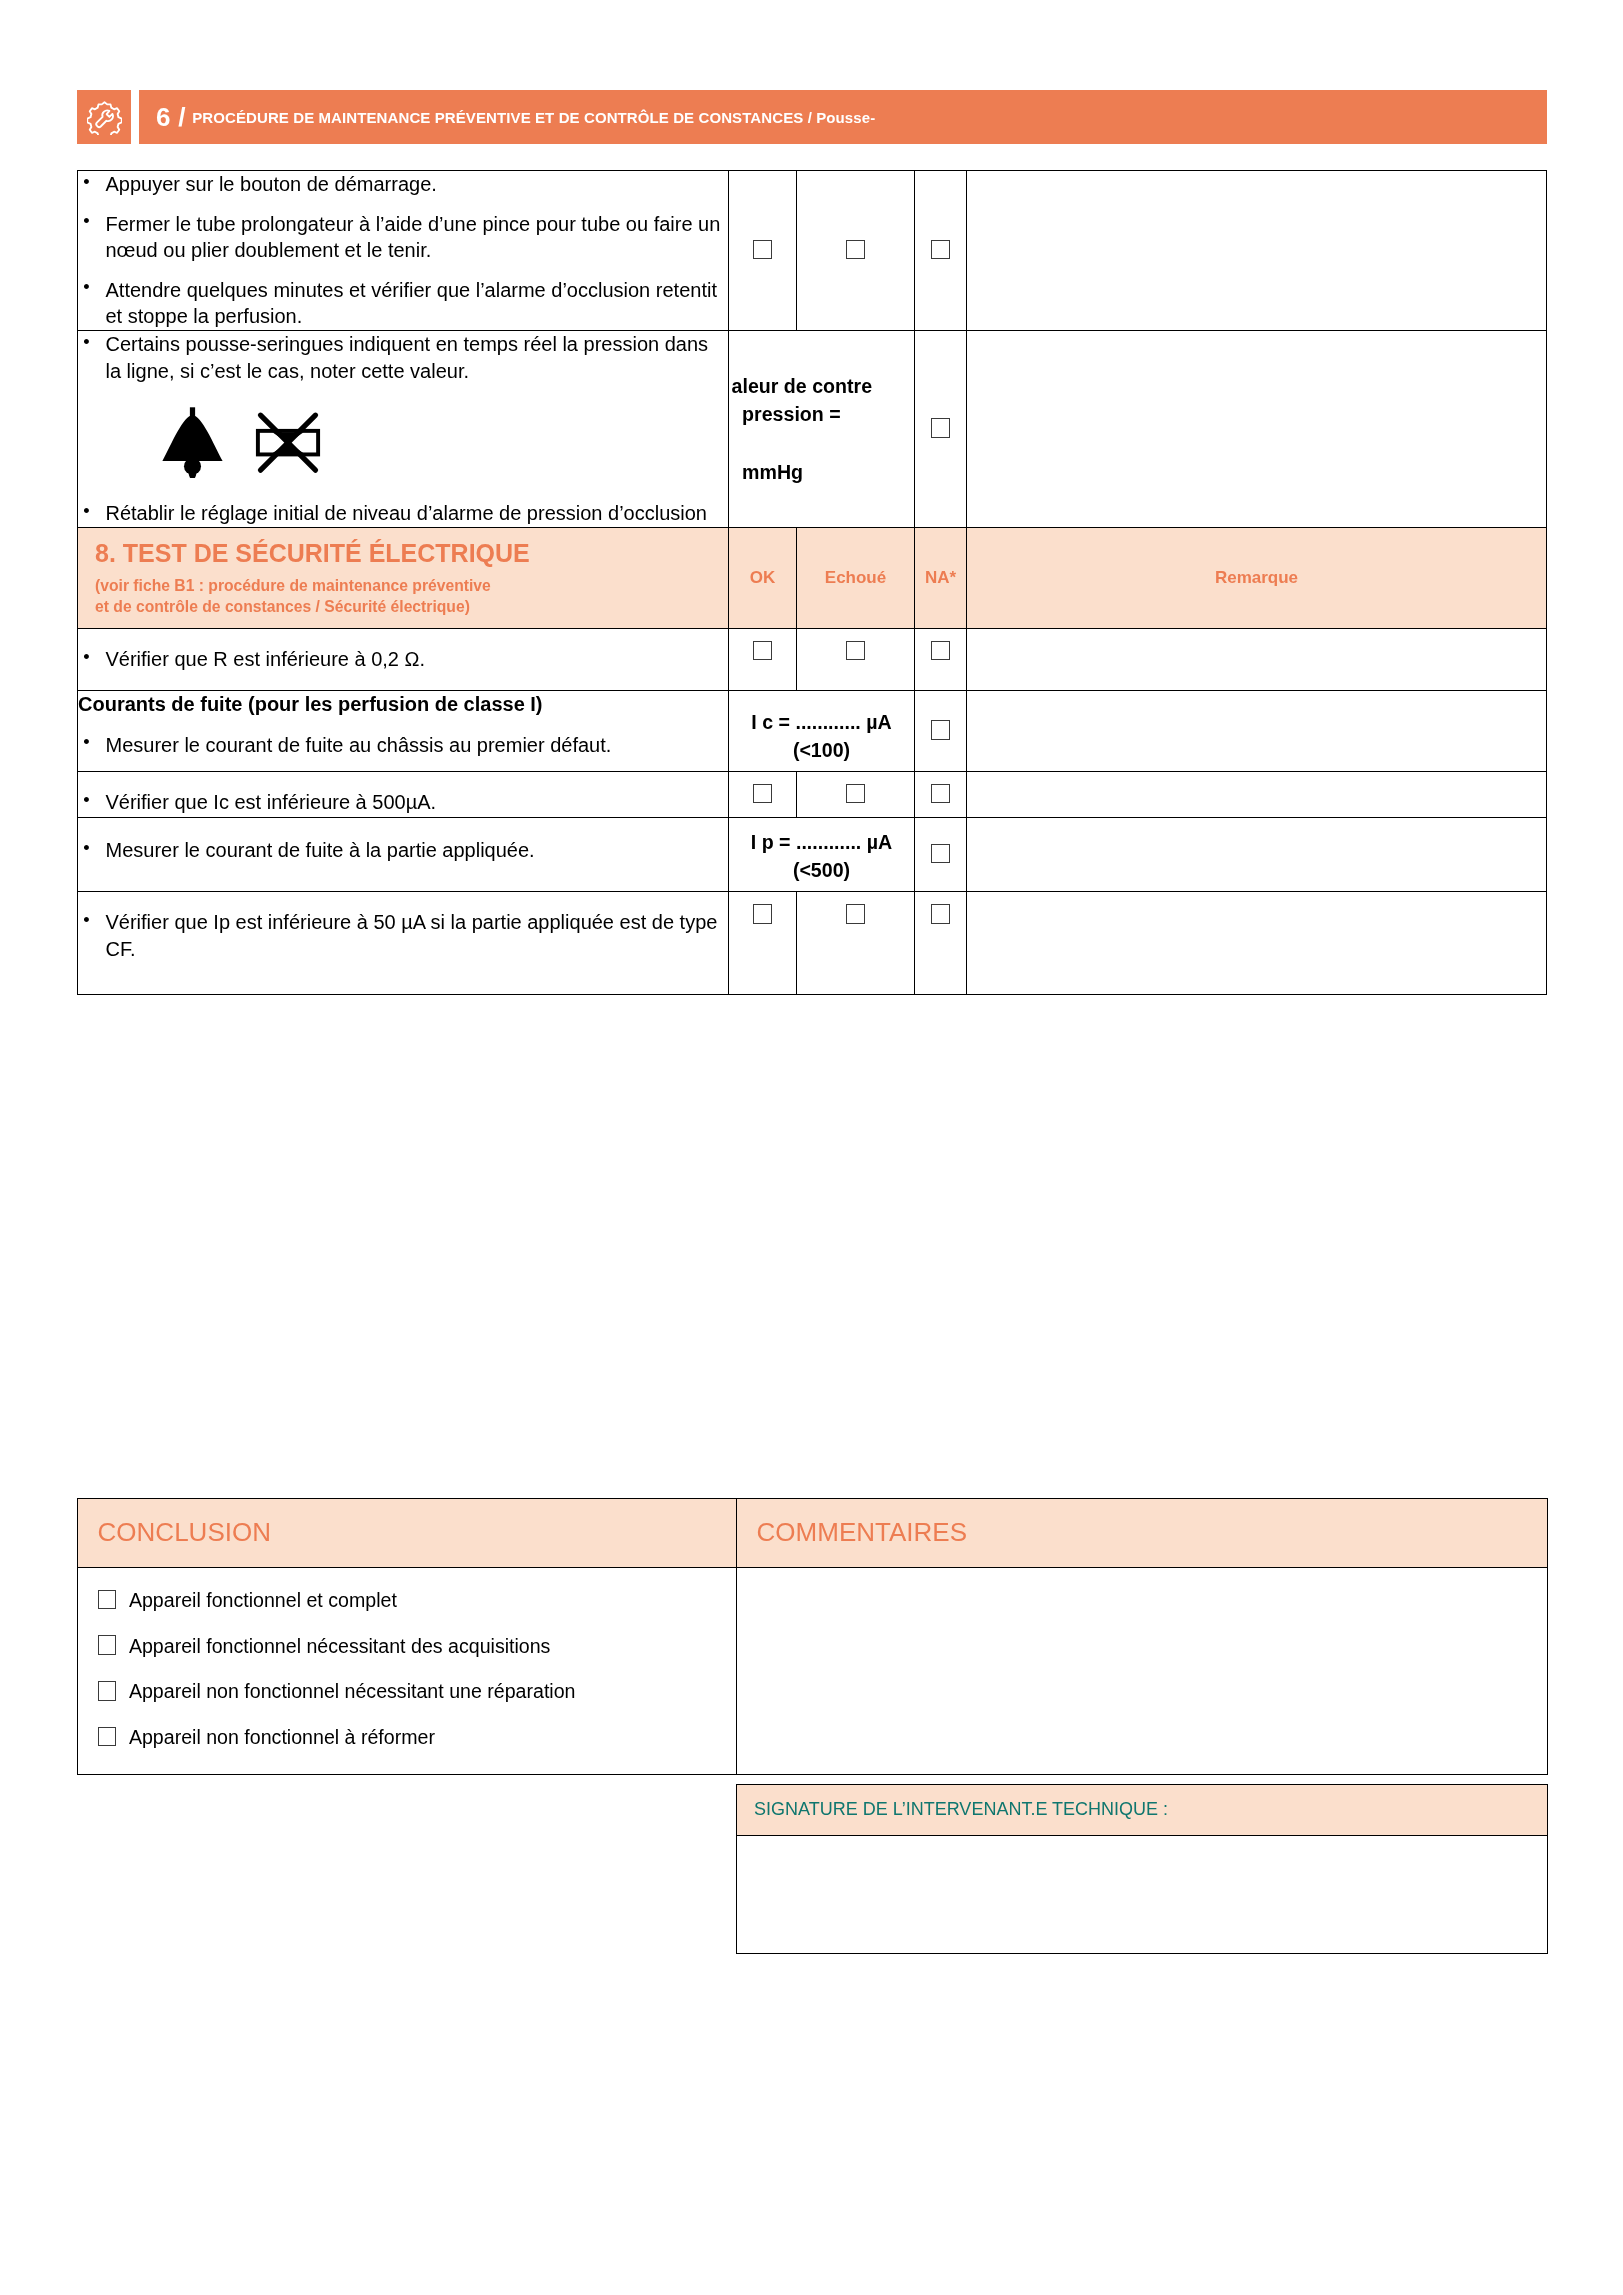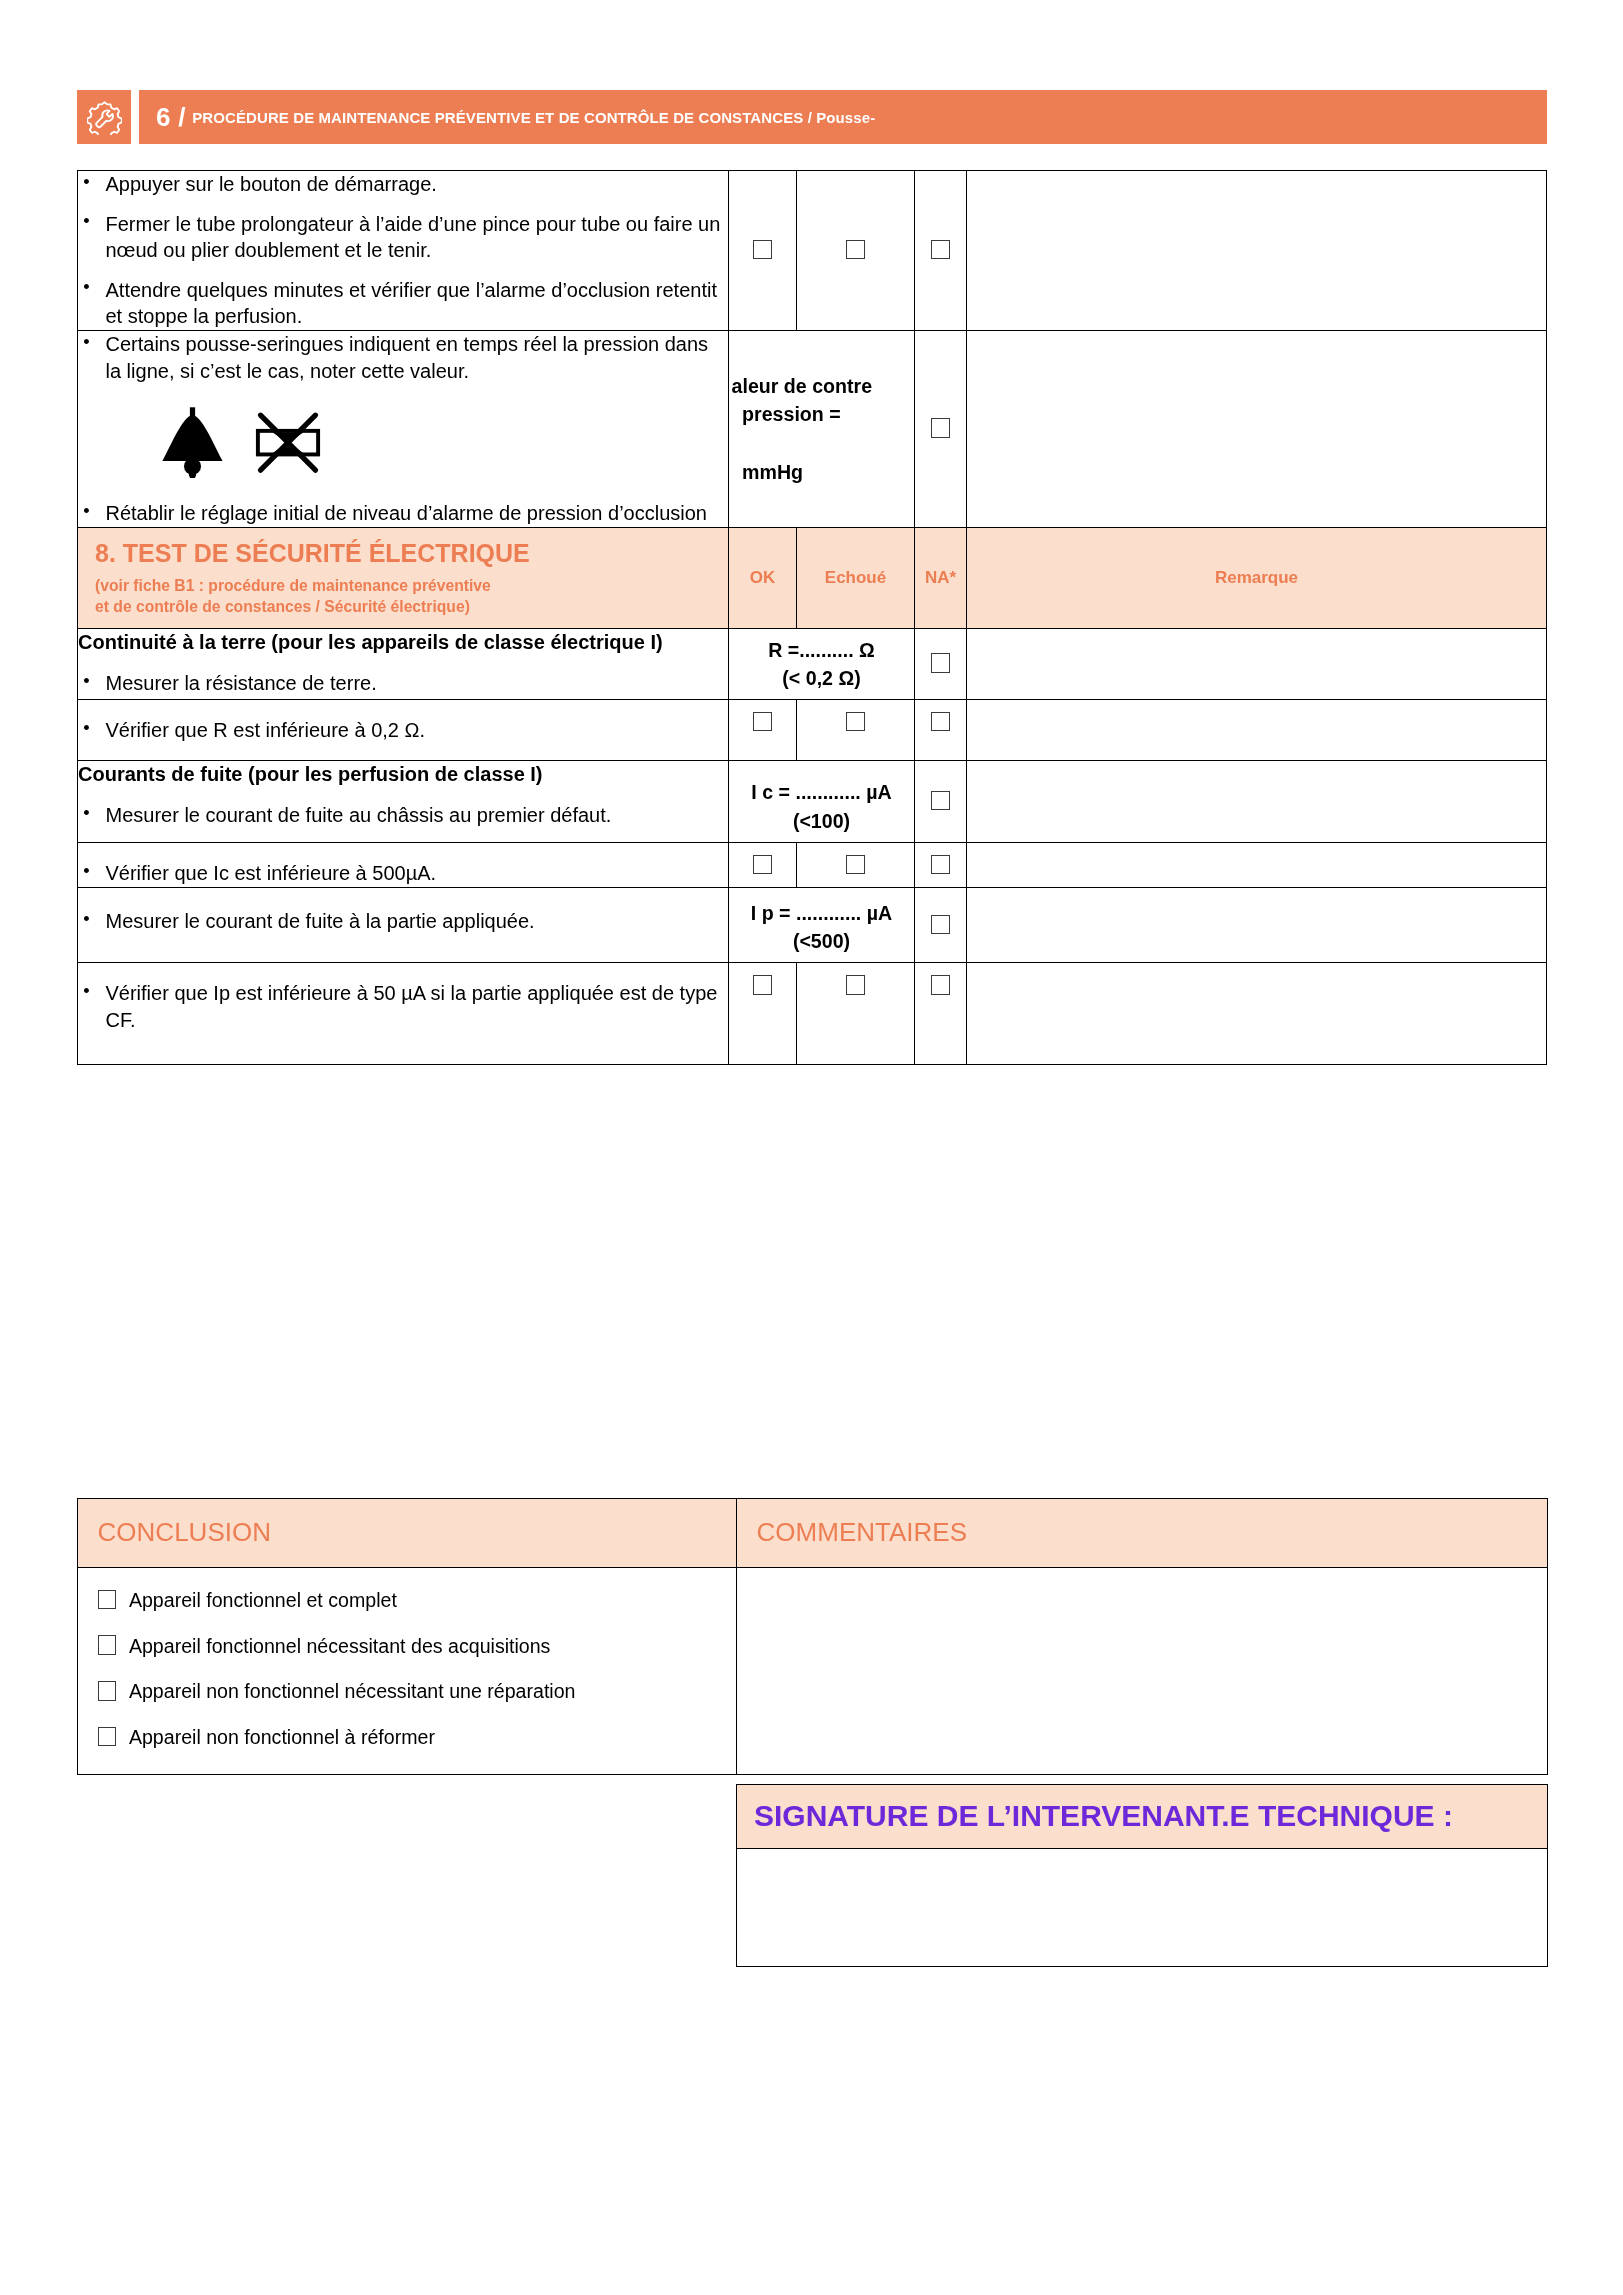--- a/index.html
+++ b/index.html
@@ -145,22 +145,22 @@
     display: flex; align-items: flex-start;
     margin-bottom: 19.6px;
     font-size: 19.6px; line-height: 1.33;
   }
   .concl-item:last-child { margin-bottom: 0; }
   .concl-item .cb { flex: 0 0 auto; margin-right: 13px; margin-top: 2.6px; }
 
   
   #t-sign { left: 736px; top: 1784px; width: 811px; }
   .sign-head {
-    color: #6d28d9; font-weight: bold;
-    font-size: 30px;
+    color: #0f766e; font-weight: normal;
+    font-size: 18px;
     padding: 14.4px 0 14.4px 17px;
     background: #FBDFCC;
     white-space: nowrap;
   }
   .sign-blank { height: 118px; }
 </style>
 </head>
 <body>
 
 <div class="page">
@@ -242,34 +242,20 @@
             <span>(voir fiche B1 : procédure de maintenance préventive</span><br>
             <span>et de contrôle de constances / Sécurité électrique)</span>
           </div>
         </td>
         <td class="col-head">OK</td>
         <td class="col-head">Echoué</td>
         <td class="col-head">NA*</td>
         <td class="col-head">Remarque</td>
       </tr>
 
-      <tr>
-        <td class="cell-text">
-          <div class="bold-head">Continuité à la terre (pour les appareils de classe électrique I)</div>
-          <ul class="bl">
-            <li>Mesurer la résistance de terre.</li>
-          </ul>
-        </td>
-        <td colspan="2" class="val-cell">
-          <span class="l2">R =.......... Ω</span>
-          <span class="l2">(&lt; 0,2 Ω)</span>
-        </td>
-        <td class="cb-mid"><span class="cb"></span></td>
-        <td></td>
-      </tr>
 
       <tr>
         <td class="cell-text" style="padding-top:17px; padding-bottom:17px;">
           <ul class="bl">
             <li>Vérifier que R est inférieure à 0,2 Ω.</li>
           </ul>
         </td>
         <td class="cb-top"><span class="cb"></span></td>
         <td class="cb-top"><span class="cb"></span></td>
         <td class="cb-top"><span class="cb"></span></td>

